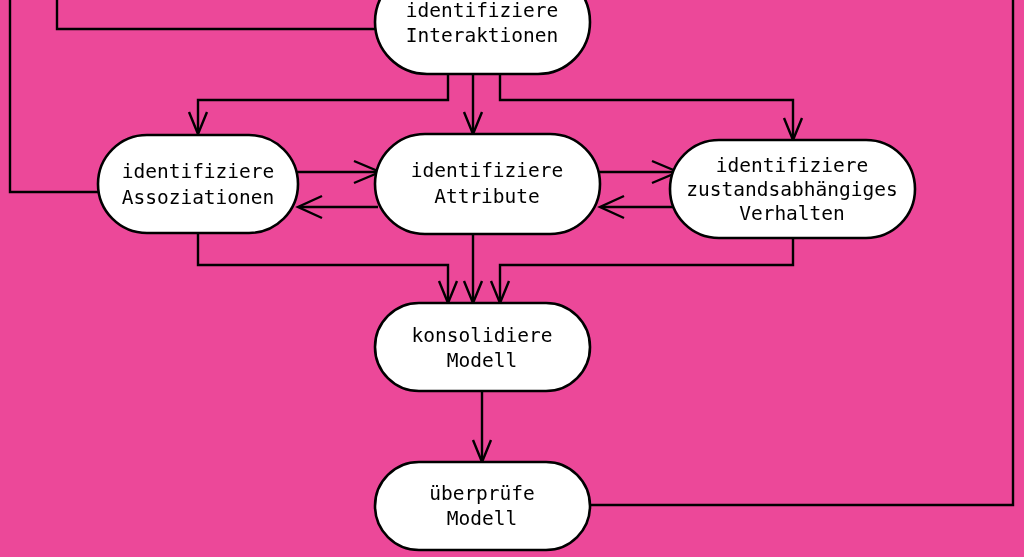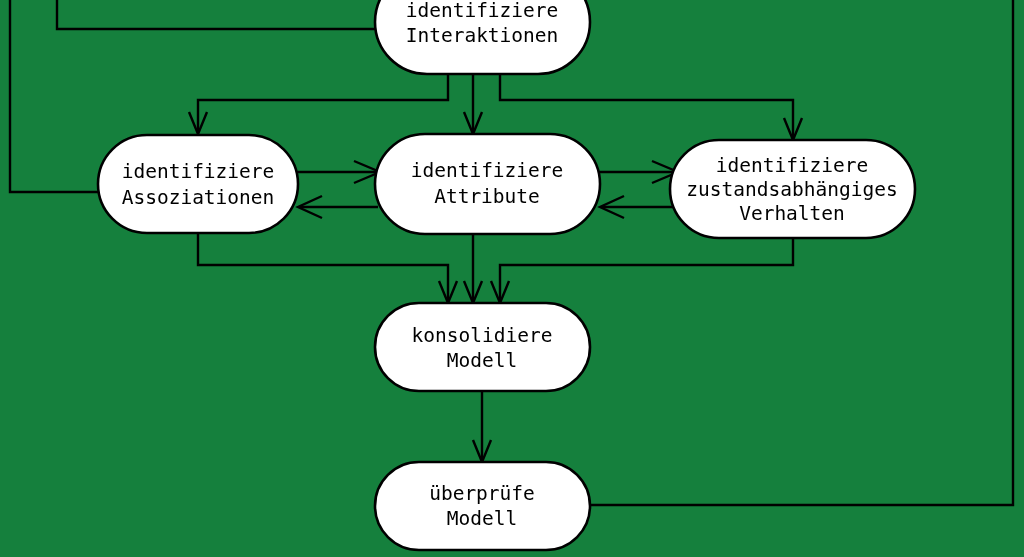--- a/index.html
+++ b/index.html
@@ -7,21 +7,21 @@
     padding: 0;
     background: #ffffff;
   }
   body {
     font-family: "DejaVu Sans Mono", monospace;
   }
   #diagram-root {
     position: relative;
     width: 1024px;
     height: 557px;
-    background: #15803d;
+    background: #ec4899;
     overflow: hidden;
   }
   #flow-svg {
     position: absolute;
     top: 0;
     left: 0;
     width: 1024px;
     height: 557px;
     display: block;
   }

